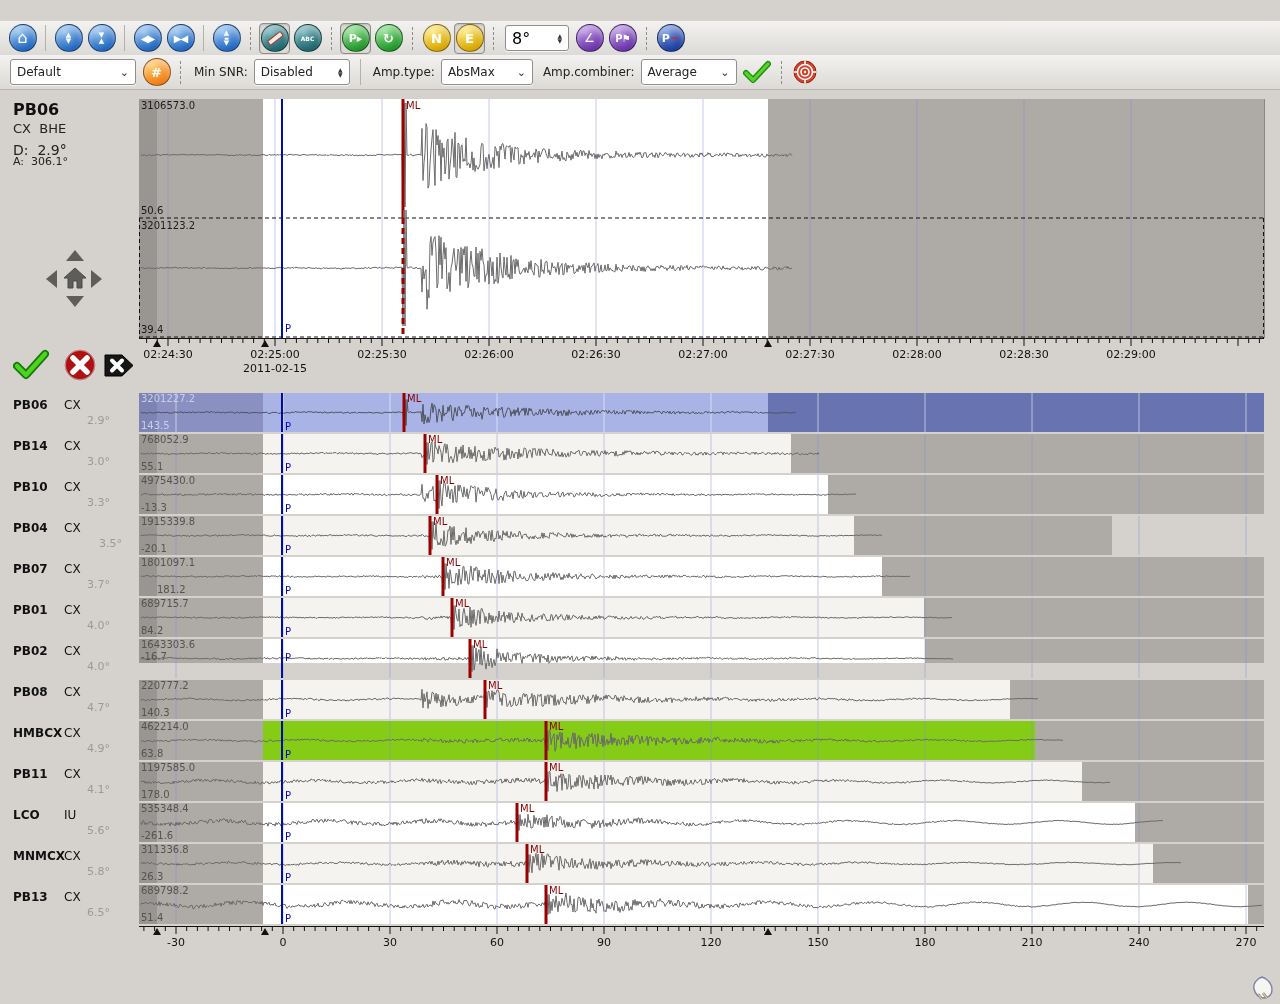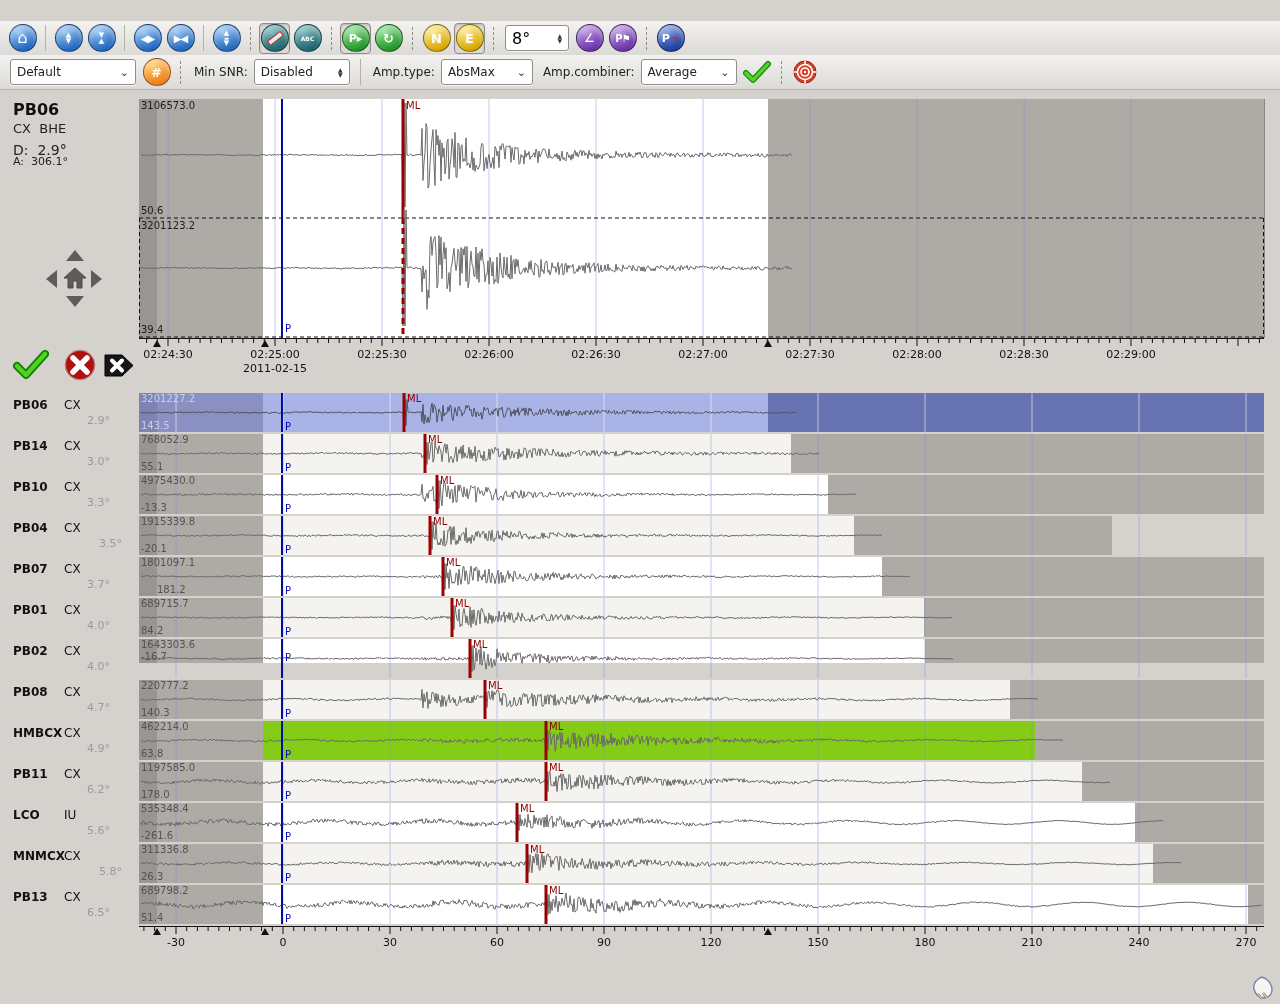--- a/index.html
+++ b/index.html
@@ -681,21 +681,21 @@
           </svg>
           <div class="rowlbl" style="position: absolute; left: 2px; top: 0px; color: rgb(85, 83, 79);">462214.0</div>
           <div class="rowlbl" style="position: absolute; left: 2px; bottom: 1px; color: rgb(85, 83, 79);">63.8</div>
           <div class="rowlbl" style="position: absolute; left: 146px; bottom: 0px; color: rgb(0, 8, 192);">P</div>
           <div class="rowlbl" style="position: absolute; left: 410px; top: 0px; color: rgb(140, 0, 0);">ML</div>
         </div>
       </div>
       <div style="position: absolute; left: 0px; top: 369px; width: 1280px; height: 39px;">
         <div class="station-code" style="top: 5px;">PB11</div>
         <div class="station-net" style="top: 5px;">CX</div>
-        <div class="station-dist" style="position: absolute; left: 0px; top: 21px;">6.2°</div>
+        <div class="station-dist" style="position: absolute; left: 0px; top: 21px;">4.1°</div>
         <div style="position: absolute; left: 139px; top: 0px; width: 1125px; height: 100%; background: rgb(245, 243, 239);">
           <div style="position: absolute; left: 0px; top: 0px; width: 124px; height: 100%; background: rgb(174, 171, 167);"></div>
           <div style="position: absolute; left: 0px; top: 0px; width: 18px; height: 100%; background: rgb(152, 149, 146);"></div>
           <div style="position: absolute; left: 943px; top: 0px; right: 0px; height: 100%; background: rgb(174, 171, 167);"></div>
           <svg width="1125" height="39" style="position: absolute; left: 0px; top: 0px;">
             <line x1="37" y1="0" x2="37" y2="39" stroke="#7c8cd8" stroke-width="1" opacity=".45"></line>
             <line x1="144" y1="0" x2="144" y2="39" stroke="#7c8cd8" stroke-width="1" opacity=".45"></line>
             <line x1="251" y1="0" x2="251" y2="39" stroke="#7c8cd8" stroke-width="1" opacity=".45"></line>
             <line x1="358" y1="0" x2="358" y2="39" stroke="#7c8cd8" stroke-width="1" opacity=".45"></line>
             <line x1="465" y1="0" x2="465" y2="39" stroke="#7c8cd8" stroke-width="1" opacity=".45"></line>
@@ -741,21 +741,21 @@
           </svg>
           <div class="rowlbl" style="position: absolute; left: 2px; top: 0px; color: rgb(85, 83, 79);">535348.4</div>
           <div class="rowlbl" style="position: absolute; left: 2px; bottom: 1px; color: rgb(85, 83, 79);">-261.6</div>
           <div class="rowlbl" style="position: absolute; left: 146px; bottom: 0px; color: rgb(0, 8, 192);">P</div>
           <div class="rowlbl" style="position: absolute; left: 381px; top: 0px; color: rgb(140, 0, 0);">ML</div>
         </div>
       </div>
       <div style="position: absolute; left: 0px; top: 451px; width: 1280px; height: 39px;">
         <div class="station-code" style="top: 5px;">MNMCX</div>
         <div class="station-net" style="top: 5px;">CX</div>
-        <div class="station-dist" style="position: absolute; left: 0px; top: 21px; padding-left: 12px;">5.8°</div>
+        <div class="station-dist" style="position: absolute; left: 0px; top: 21px;">5.8°</div>
         <div style="position: absolute; left: 139px; top: 0px; width: 1125px; height: 100%; background: rgb(245, 243, 239);">
           <div style="position: absolute; left: 0px; top: 0px; width: 124px; height: 100%; background: rgb(174, 171, 167);"></div>
           <div style="position: absolute; left: 0px; top: 0px; width: 18px; height: 100%; background: rgb(152, 149, 146);"></div>
           <div style="position: absolute; left: 1014px; top: 0px; right: 0px; height: 100%; background: rgb(174, 171, 167);"></div>
           <svg width="1125" height="39" style="position: absolute; left: 0px; top: 0px;">
             <line x1="37" y1="0" x2="37" y2="39" stroke="#7c8cd8" stroke-width="1" opacity=".45"></line>
             <line x1="144" y1="0" x2="144" y2="39" stroke="#7c8cd8" stroke-width="1" opacity=".45"></line>
             <line x1="251" y1="0" x2="251" y2="39" stroke="#7c8cd8" stroke-width="1" opacity=".45"></line>
             <line x1="358" y1="0" x2="358" y2="39" stroke="#7c8cd8" stroke-width="1" opacity=".45"></line>
             <line x1="465" y1="0" x2="465" y2="39" stroke="#7c8cd8" stroke-width="1" opacity=".45"></line>

